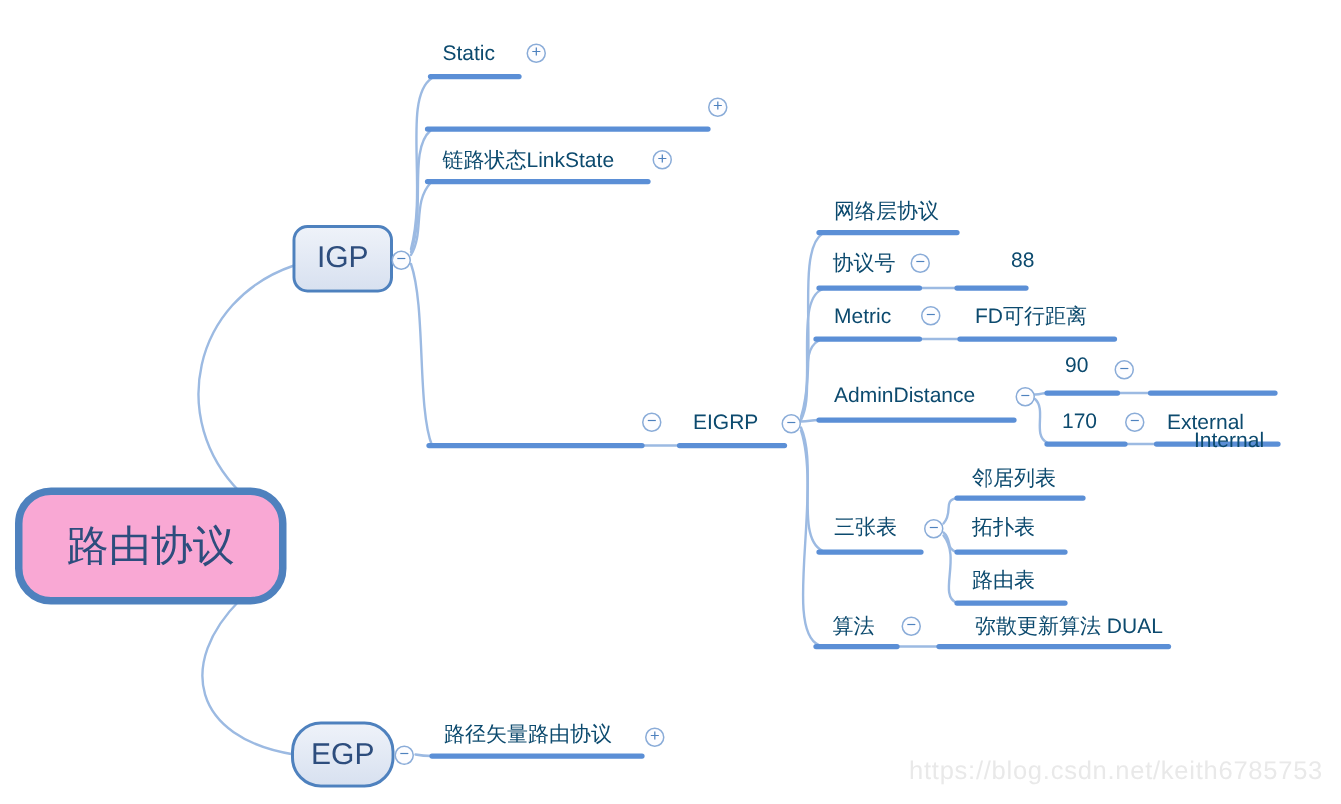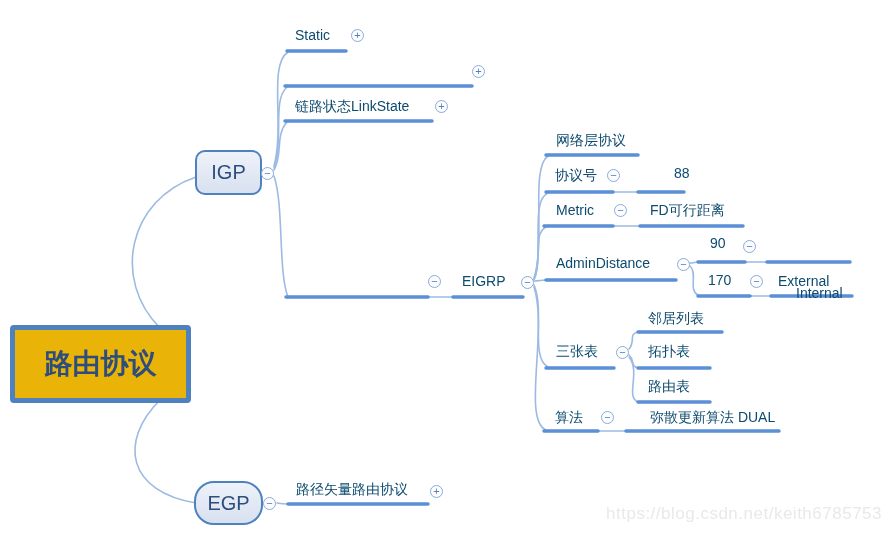--- a/index.html
+++ b/index.html
@@ -12,22 +12,22 @@
     position:absolute;font-size:14px;line-height:18px;color:#0c4a6e;
     white-space:nowrap;cursor:default;
   }
   .box{
     position:absolute;display:flex;align-items:center;justify-content:center;
     border:2px solid #4e81be;border-radius:10px;
     background:linear-gradient(180deg,#eef2f9 0%,#d8e1f0 100%);
     color:#2d4d7d;box-sizing:border-box;
   }
   .box.root{
-    border-width:5px;border-radius:4px;background:#eab308;
-    font-size:28px;font-weight:bold;
+    border-width:5px;border-radius:24px;background:#f9a8d4;
+    font-size:28px;font-weight:normal;
   }
   .box.branch{font-size:20px;}
   .toggle{
     position:absolute;width:13px;height:13px;border-radius:50%;
     border:1px solid #8aacd8;background:#fdfdff;color:#4e81be;
     font-size:11px;display:flex;align-items:center;justify-content:center;
     box-sizing:border-box;padding-bottom:1px;line-height:11px;
   }
   .watermark{
     position:absolute;right:12px;top:504px;font-size:17px;color:#e9e9e9;

